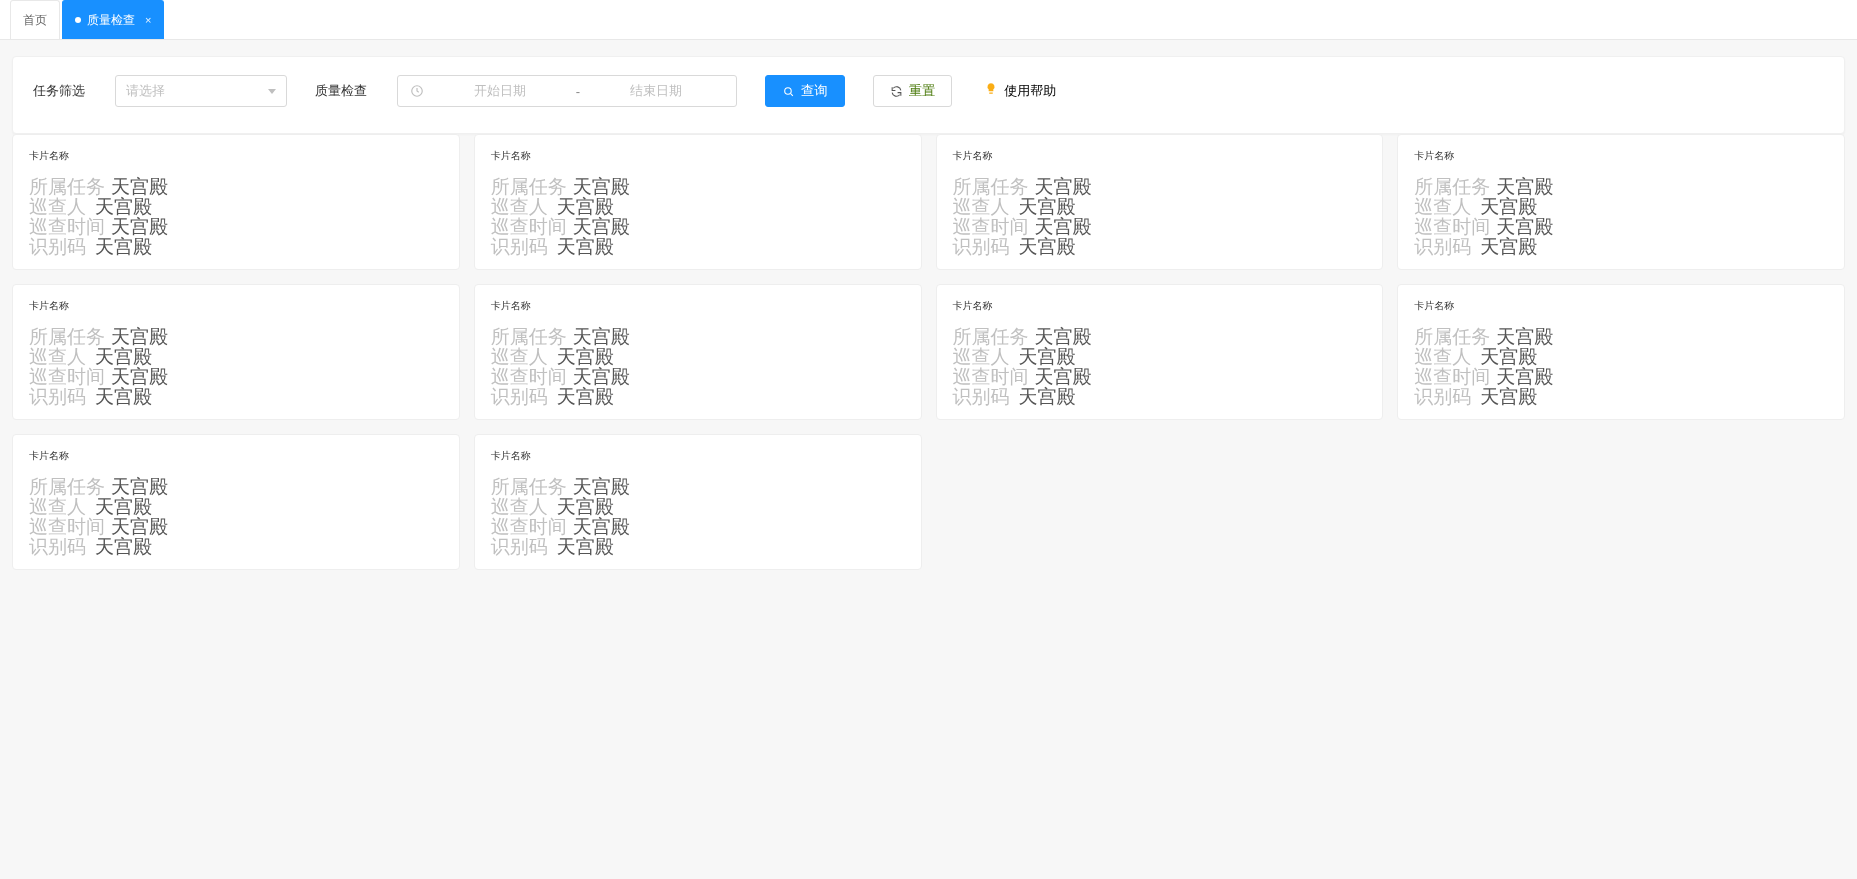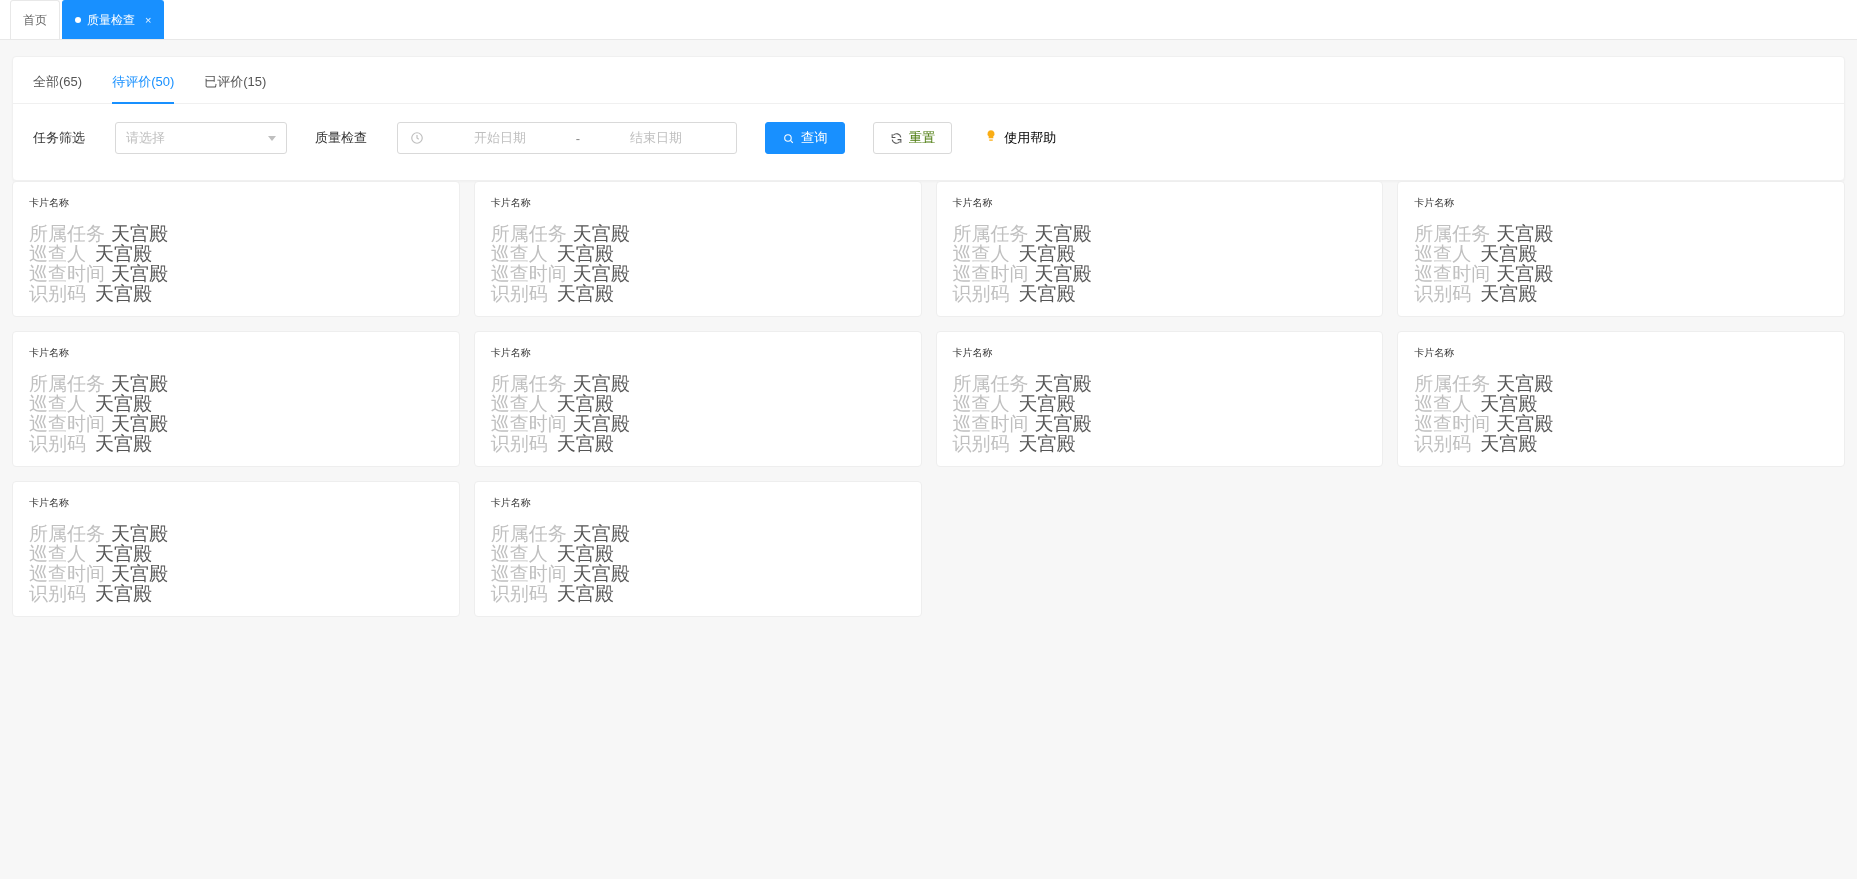--- a/index.html
+++ b/index.html
@@ -51,27 +51,20 @@
       <span>首页</span>
     </div>
     <div class="page-tab active">
       <span class="dot"></span>
       <span>质量检查</span>
       <span class="close-x">×</span>
     </div>
   </div>
 
 <div class="panel">
-  <div class="inner-tabs">
-    <div class="inner-tabs-row" id="inner-tabs">
-        <div class="inner-tab">全部(65)</div>
-        <div class="inner-tab active">待评价(50)</div>
-        <div class="inner-tab">已评价(15)</div>
-      </div>
-  </div>
 
   <div class="filters">
     <span class="flabel">任务筛选</span>
     <div class="select">
       <span>请选择</span>
       <span class="chev"></span>
     </div>
 
     <span class="flabel">质量检查</span>
     <div class="daterange">

